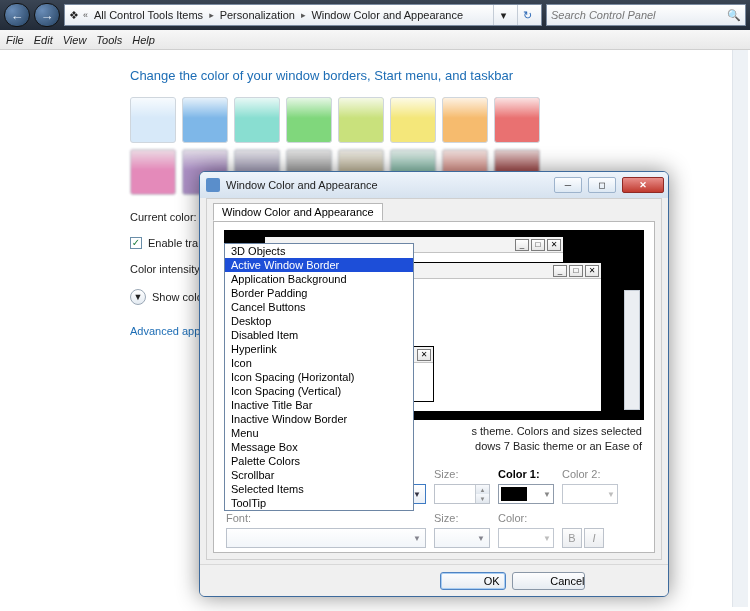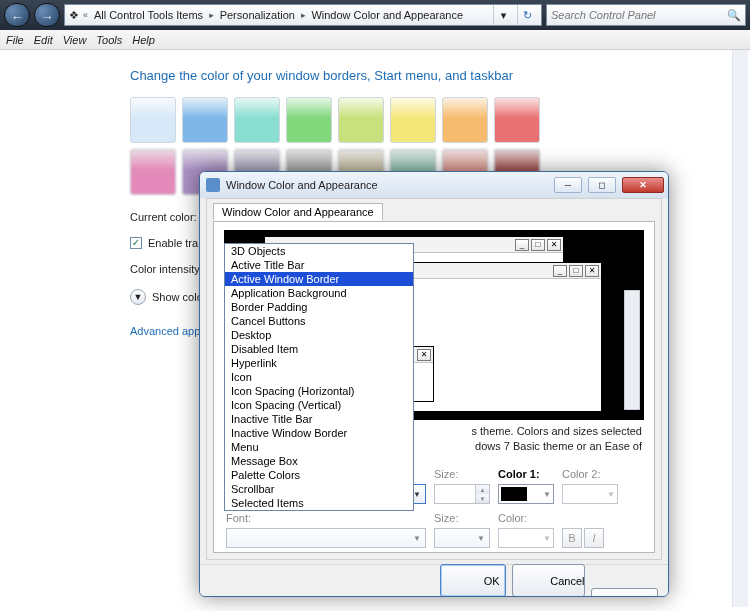--- a/index.html
+++ b/index.html
@@ -89,21 +89,21 @@
 .clr .dd{margin-left:auto;font-size:8px;}
 .btnsmall{height:20px;width:20px;border:1px solid #bcc2cb;background:linear-gradient(#fdfdfd,#eceef1);font-size:11px;color:#999;display:flex;align-items:center;justify-content:center;}
 
 
 .droplist{position:absolute;left:17px;top:44px;width:190px;background:#fff;border:1px solid #6d86a5;font-size:11px;z-index:5;max-height:268px;overflow:hidden;}
 .droplist .item{padding:1px 6px;cursor:default;color:#000;}
 .droplist .item.sel{background:#1d4ed8;color:#fff;}
 
 
 .dlgfoot{position:absolute;left:0;right:0;bottom:0;height:32px;background:#f0f0f0;border-top:1px solid #d8d8d8;display:flex;justify-content:flex-end;align-items:center;gap:6px;padding:0 10px;}
-.dbtn{min-width:66px;height:33px;border:1px solid #8a97a7;background:linear-gradient(#fdfdfe,#e7ecf2);font-size:11px;border-radius:3px;display:flex;align-items:center;justify-content:center;padding-left:37px;}
+.dbtn{min-width:66px;height:18px;border:1px solid #8a97a7;background:linear-gradient(#fdfdfe,#e7ecf2);font-size:11px;border-radius:3px;display:flex;align-items:center;justify-content:center;padding-left:37px;}
 .dbtn.def{border-color:#4f83c2;box-shadow:0 0 0 1px #a8cdf3 inset;}
 .dbtn.dis{color:#999;margin-top:48px;}
 
 .scroll-right { position:absolute; top:50px; right:2px; bottom:4px; width:16px; background:#eef2f6; border-left:1px solid #dfe4ea; }
 </style>
 </head>
 <body>
 
 <div class="navbar">
   <div class="nav-btn">←</div>
@@ -276,21 +276,20 @@
             <div class="btnsmall">B</div>
             <div class="btnsmall" style="font-style:italic">I</div>
           </div>
           <span></span>
         </div>
       </div>
     </div>
 
     <div class="droplist" id="droplist">
         <div class="item">3D Objects</div>
-        <div class="item">Active Title Bar</div>
         <div class="item sel">Active Window Border</div>
         <div class="item">Application Background</div>
         <div class="item">Border Padding</div>
         <div class="item">Cancel Buttons</div>
         <div class="item">Desktop</div>
         <div class="item">Disabled Item</div>
         <div class="item">Hyperlink</div>
         <div class="item">Icon</div>
         <div class="item">Icon Spacing (Horizontal)</div>
         <div class="item">Icon Spacing (Vertical)</div>

